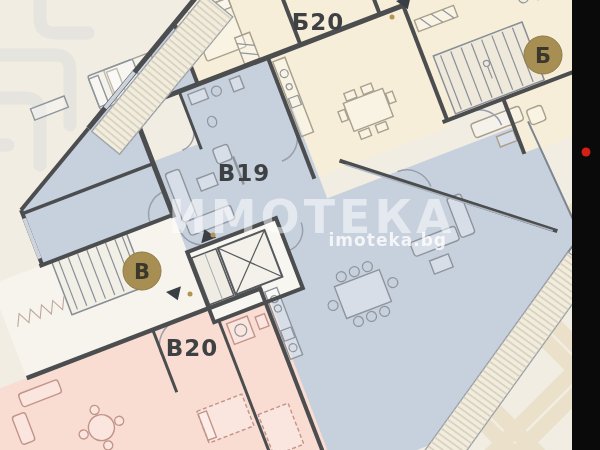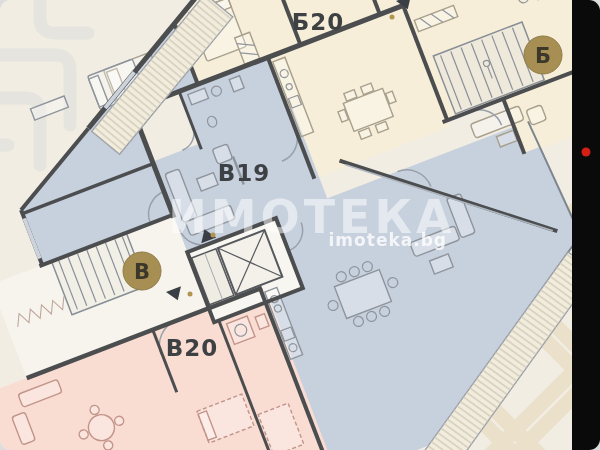--- a/index.html
+++ b/index.html
@@ -1,17 +1,17 @@
 <!DOCTYPE html>
 <html><head>
 <meta charset="utf-8">
 <style>
   html,body{margin:0;padding:0;background:#ddd;}
   .stage{position:relative;width:600px;height:450px;overflow:hidden;background:#f1ede3;
-         font-family:"DejaVu Sans","Liberation Sans",sans-serif;border-radius:11px;}
+         font-family:"DejaVu Sans","Liberation Sans",sans-serif;}
   svg{display:block;}
   text{font-family:"DejaVu Sans","Liberation Sans",sans-serif;}
   .unit-label{font-size:23px;font-weight:700;letter-spacing:1px;}
   .badge-letter{font-size:21px;font-weight:700;}
   .wm-brand{font-size:46px;font-weight:800;letter-spacing:4px;fill:rgba(255,255,255,0.52);}
   .wm-site{font-size:17px;font-weight:700;letter-spacing:1px;fill:rgba(255,255,255,0.78);}
   .furn{fill:rgba(255,255,255,0.30);stroke:#8f959d;stroke-width:1.4;}
   .furn-cream{fill:rgba(255,255,255,0.30);stroke:#a89f8c;stroke-width:1.4;}
   .furn-pink{fill:rgba(255,255,255,0.30);stroke:#c2948a;stroke-width:1.4;}
   .thinline{stroke:#8f959d;stroke-width:1.2;fill:none;}

